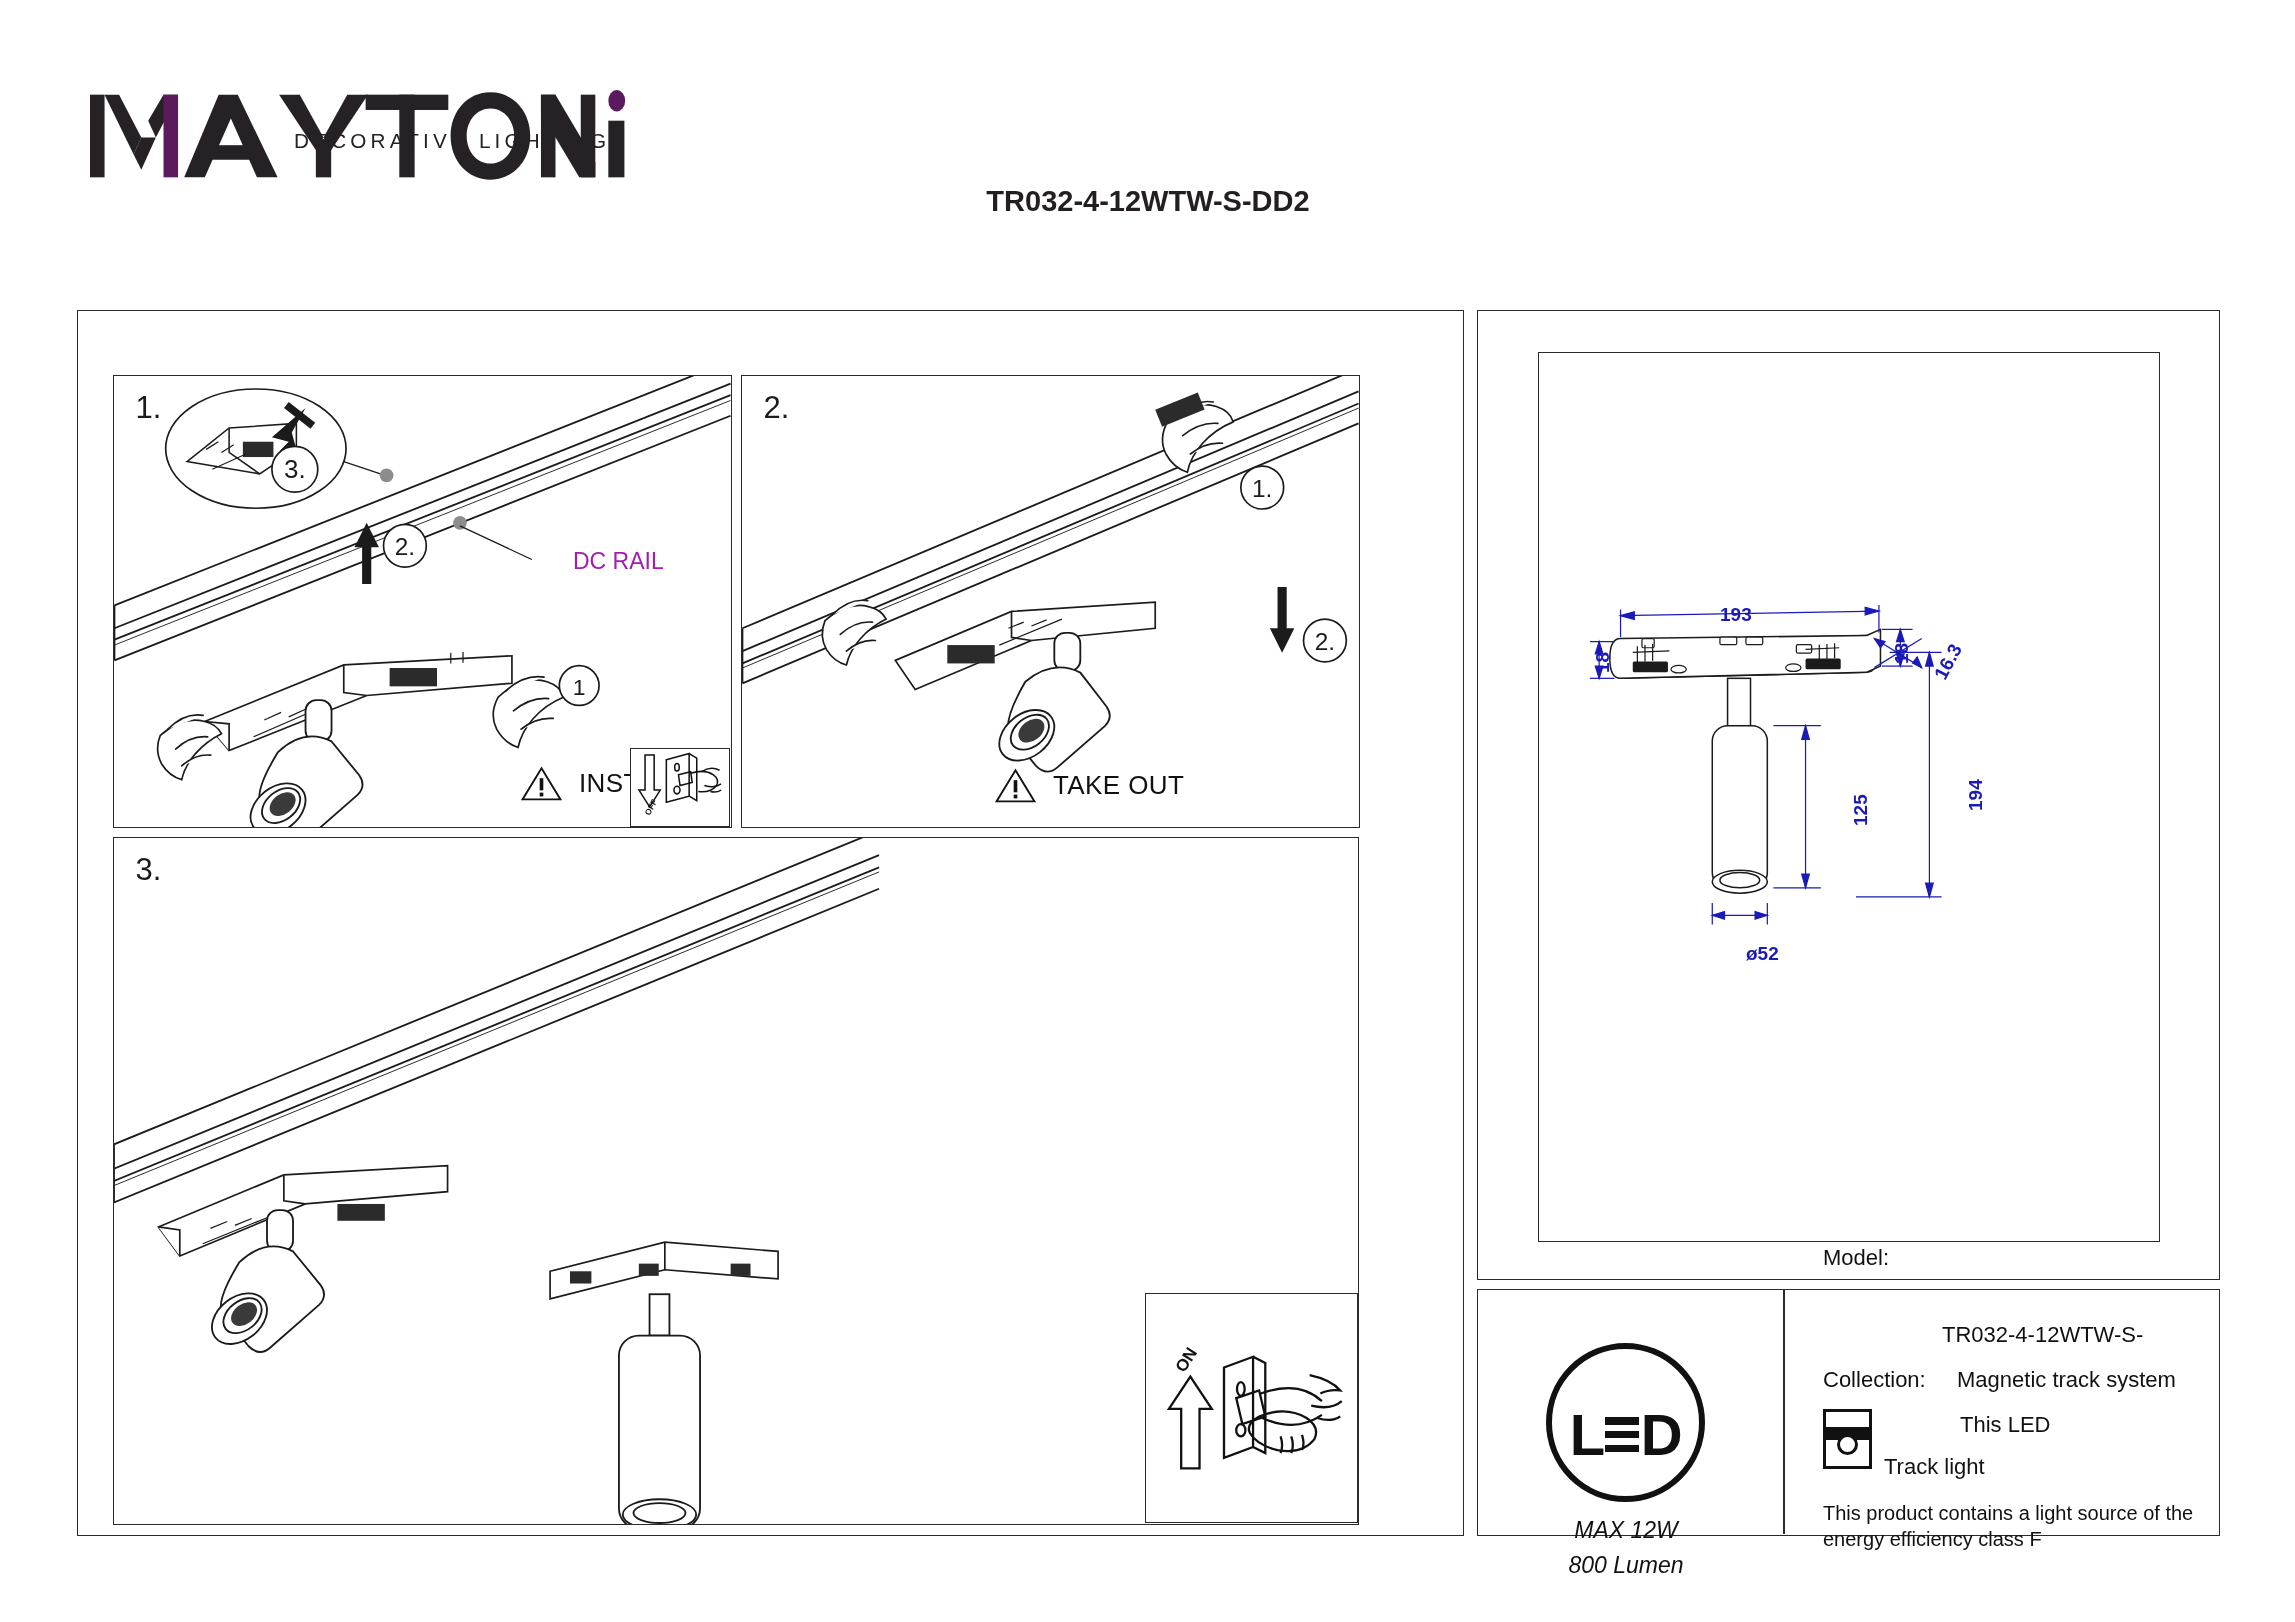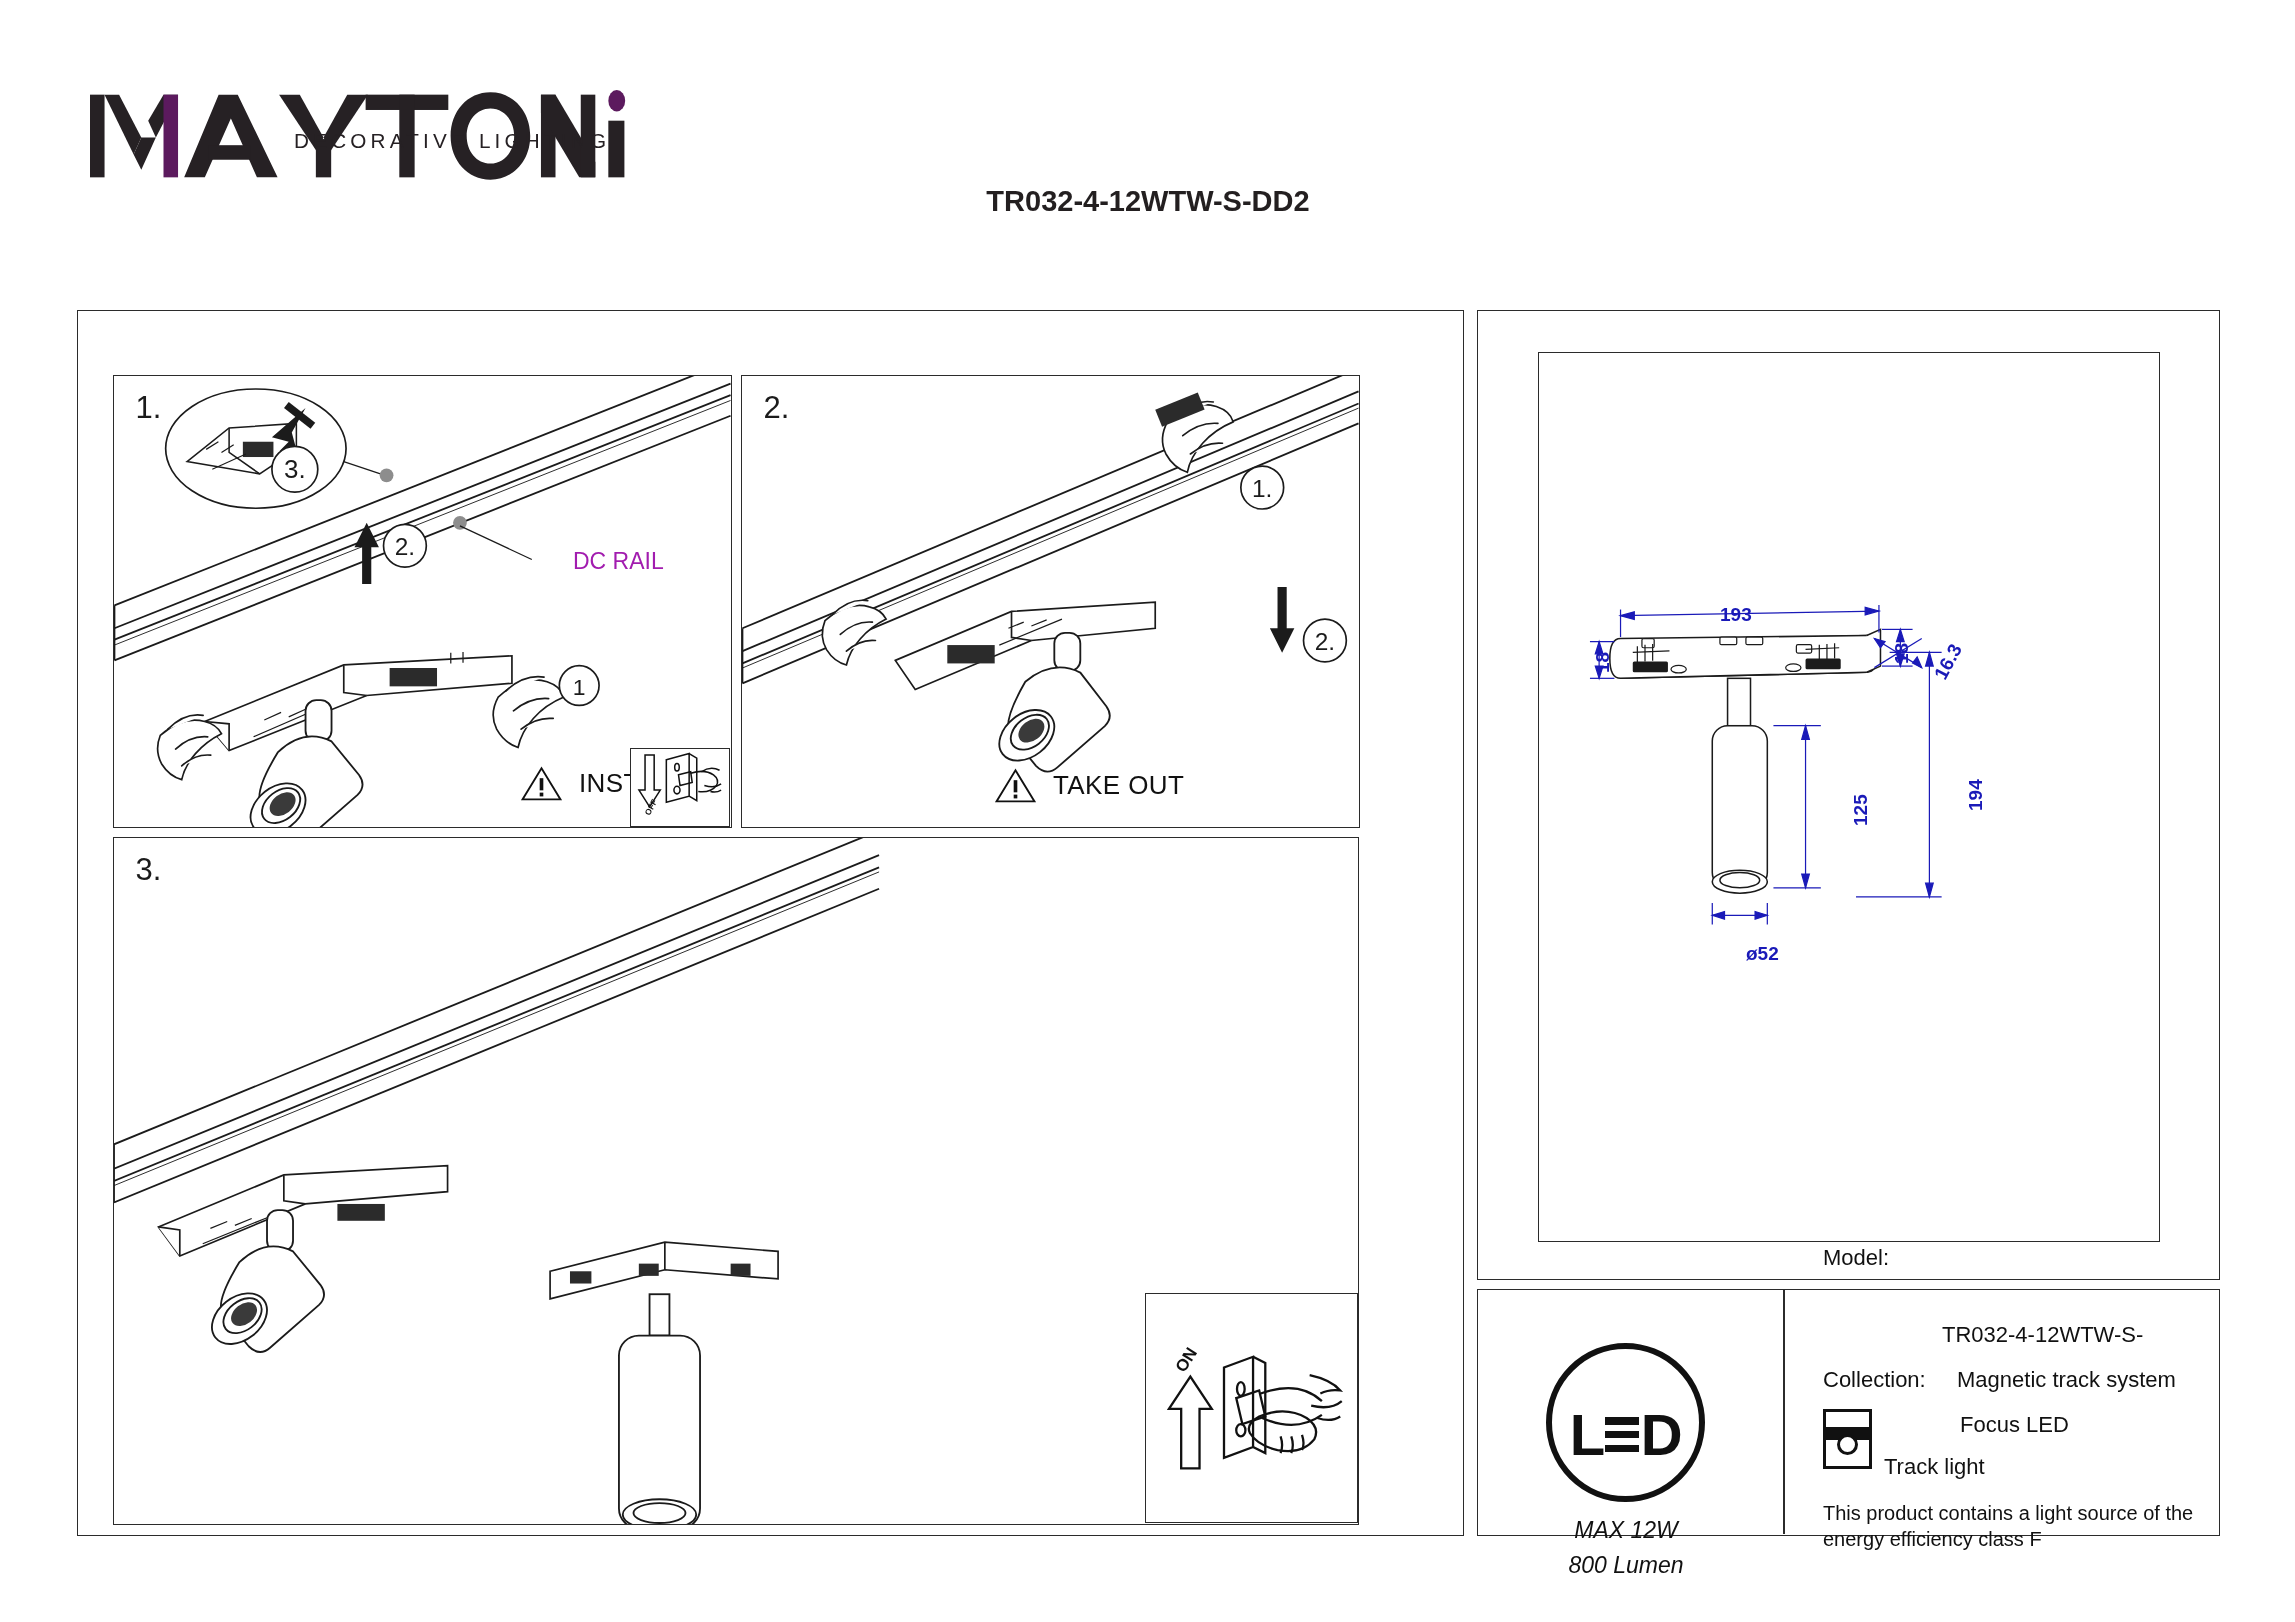--- a/index.html
+++ b/index.html
@@ -449,19 +449,19 @@
   <div class="meta" style="left:1942px;top:1322px;">TR032-4-12WTW-S-</div>
 
   <div class="meta-key" style="left:1823px;top:1367px;">Collection:</div>
   <div class="meta" style="left:1957px;top:1367px;">Magnetic track system</div>
 
   <div class="tl-icon">
     <div class="bar"></div>
     <div class="strip"></div>
     <div class="bulb"></div>
   </div>
-  <div class="meta" style="left:1960px;top:1412px;">Focus LED</div>
+  <div class="meta" style="left:1960px;top:1412px;">This LED</div>
   <div class="meta" style="left:1884px;top:1454px;">Track light</div>
 
   <div class="energy">This product contains a light source of the energy efficiency class F</div>
 
 </div>
 
 
 </body></html>

